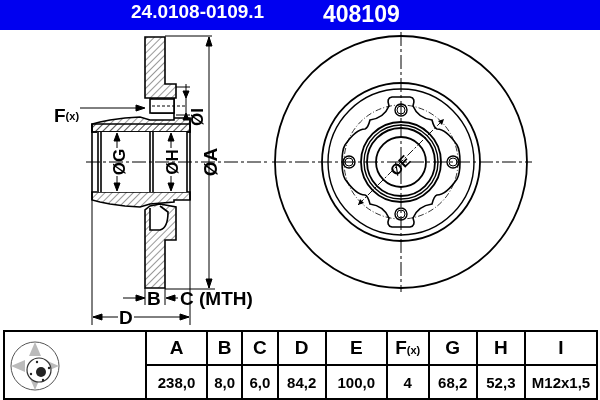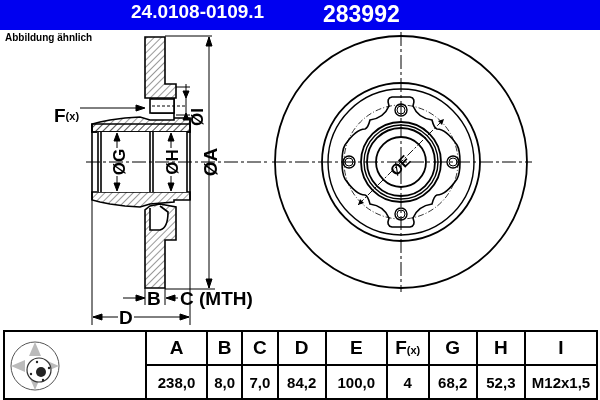--- a/index.html
+++ b/index.html
@@ -16,25 +16,24 @@
   table.spec tr.h td { font-size:19px; height:32px; }
   table.spec tr.v td { font-size:15px; height:32px;border-radius:8px; }
   table.spec td.img { width:140px; border-right:2px solid #000; }
   .fx small { font-size:11px; }
 </style>
 </head>
 <body>
 
 <div class="header">
   <span class="partno">24.0108-0109.1</span>
-  <span class="artno">283992</span>
+  <span class="artno">408109</span>
 </div>
 
 <div class="note">
-  <div>Abbildung ähnlich</div>
 </div>
 
 <div class="drawing">
   <svg width="600" height="298" viewBox="0 30 600 298" xmlns="http://www.w3.org/2000/svg">
     <defs>
       <pattern id="hatch" patternUnits="userSpaceOnUse" width="5" height="5" patternTransform="rotate(45)">
         <line x1="0" y1="0" x2="0" y2="5" stroke="#000" stroke-width="0.8"></line>
       </pattern>
     </defs>
 
@@ -180,21 +179,21 @@
     <td>D</td>
     <td>E</td>
     <td class="fx"><span>F</span><small>(x)</small></td>
     <td>G</td>
     <td>H</td>
     <td style="width:70px">I</td>
   </tr>
   <tr class="v">
     <td>238,0</td>
     <td>8,0</td>
-    <td>7,0</td>
+    <td>6,0</td>
     <td>84,2</td>
     <td>100,0</td>
     <td>4</td>
     <td>68,2</td>
     <td>52,3</td>
     <td>M12x1,5</td>
   </tr>
 </tbody>
   </table>
 

